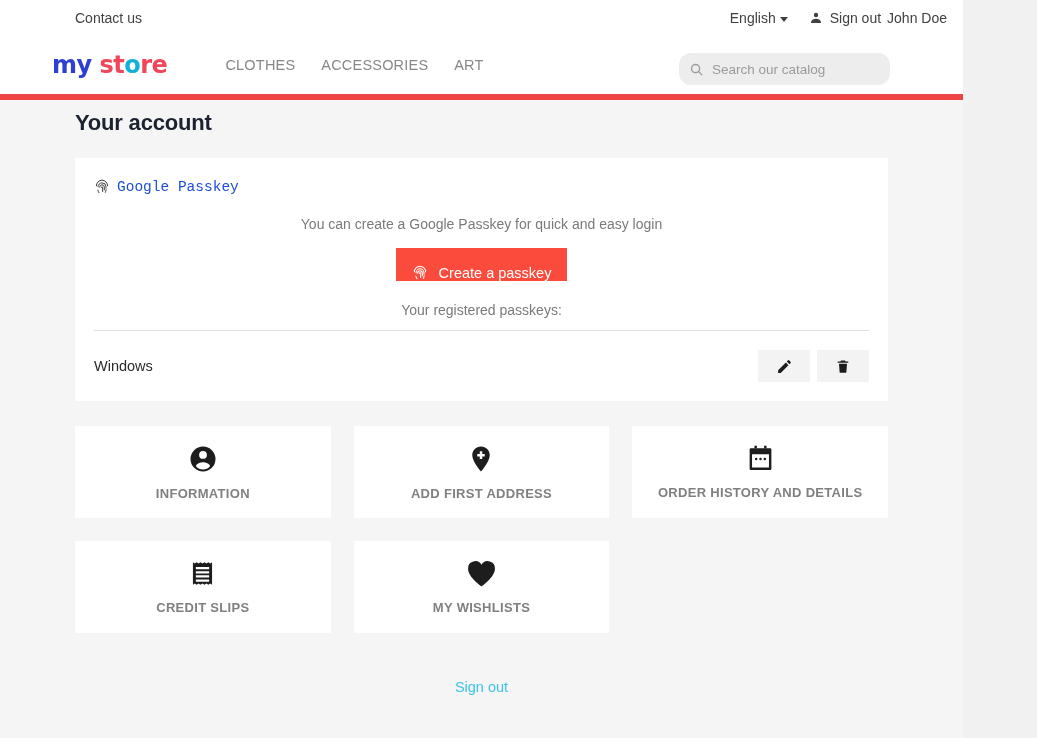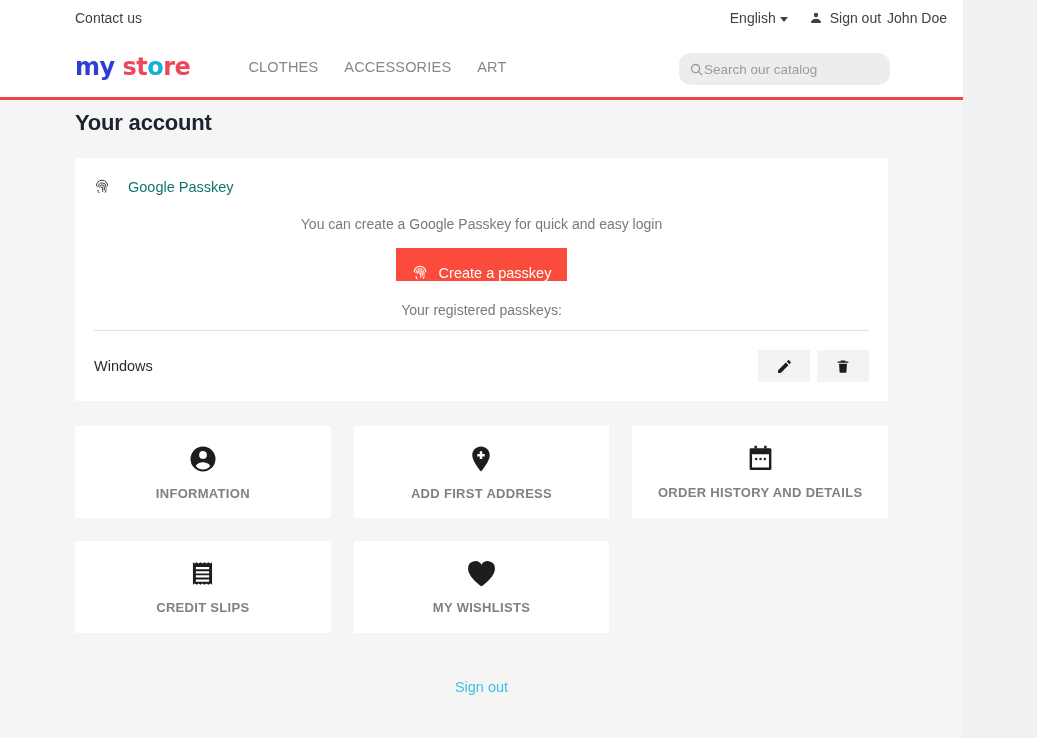--- a/index.html
+++ b/index.html
@@ -84,24 +84,24 @@
     padding: 0 18px 0 14px;
     font-size: 14px;
     color: #7a7a7a;
     cursor: pointer;
   }
 
   
   .header {
     height: 64px;
     background: #ffffff;
-    border-bottom: 3px solid #ef4444;
-    display: flex;
-    align-items: center;
-    padding-left: 75px;
+    border-bottom: 6px solid #ef4444;
+    display: flex;
+    align-items: center;
+    padding-left: 52px;
     position: relative;
   }
   .logo {
     font-size: 24px;
     font-weight: bold;
     letter-spacing: -0.5px;
     cursor: pointer;
     font-family: "DejaVu Sans", sans-serif;
     line-height: 1;
   }
@@ -126,21 +126,21 @@
     position: absolute;
     right: 73px;
     top: 17px;
     width: 211px;
     height: 32px;
     background: #ededed;
     border-radius: 12px;
     display: flex;
     align-items: center;
     padding: 0 10px;
-    gap: 0;
+    gap: 8px;
     cursor: text;
   }
   .searchbox input {
     border: none;
     outline: none;
     background: transparent;
     font-family: "Liberation Sans", sans-serif;
     font-size: 13.5px;
     color: #8a8a8a;
     width: 100%;
@@ -166,23 +166,24 @@
 
   
   .passkey-card {
     margin-top: 22px;
     background: #ffffff;
     padding: 20px 19px 0 19px;
   }
   .passkey-head {
     display: flex;
     align-items: center;
-    gap: 18px;
+    gap: 7px;
     font-size: 14.5px;
-    color: #0f766e;
+    color: #1d4ed8;
+    font-family: Liberation Mono, monospace;
   }
   .passkey-sub {
     text-align: center;
     color: #7a7a7a;
     font-size: 14px;
     margin-top: 21px;
   }
   .btn-passkey {
     display: flex;
     align-items: flex-end;

